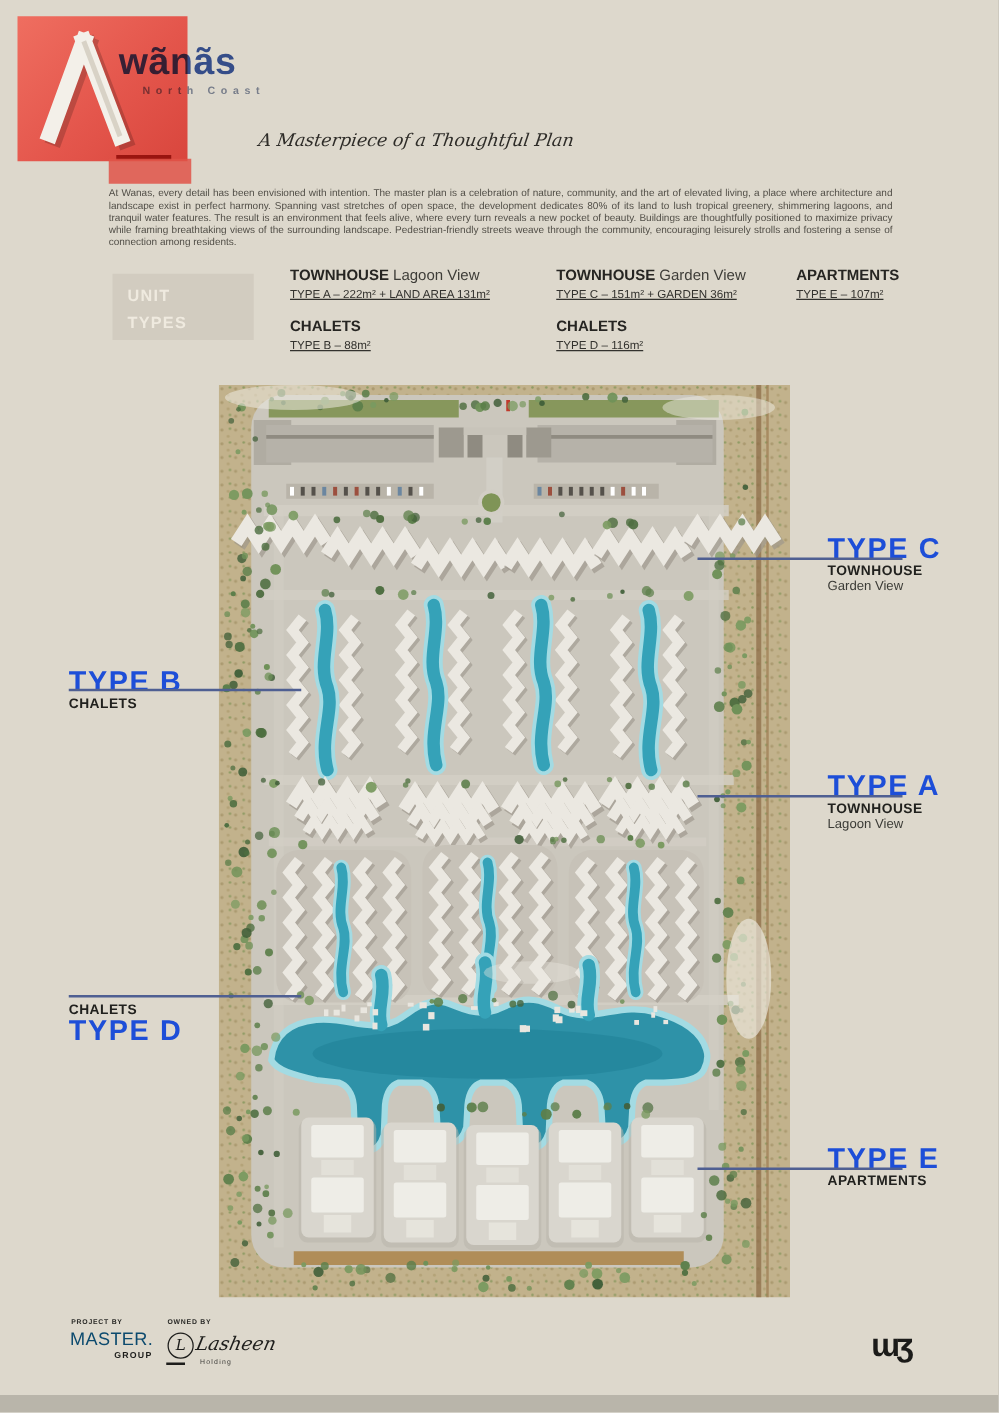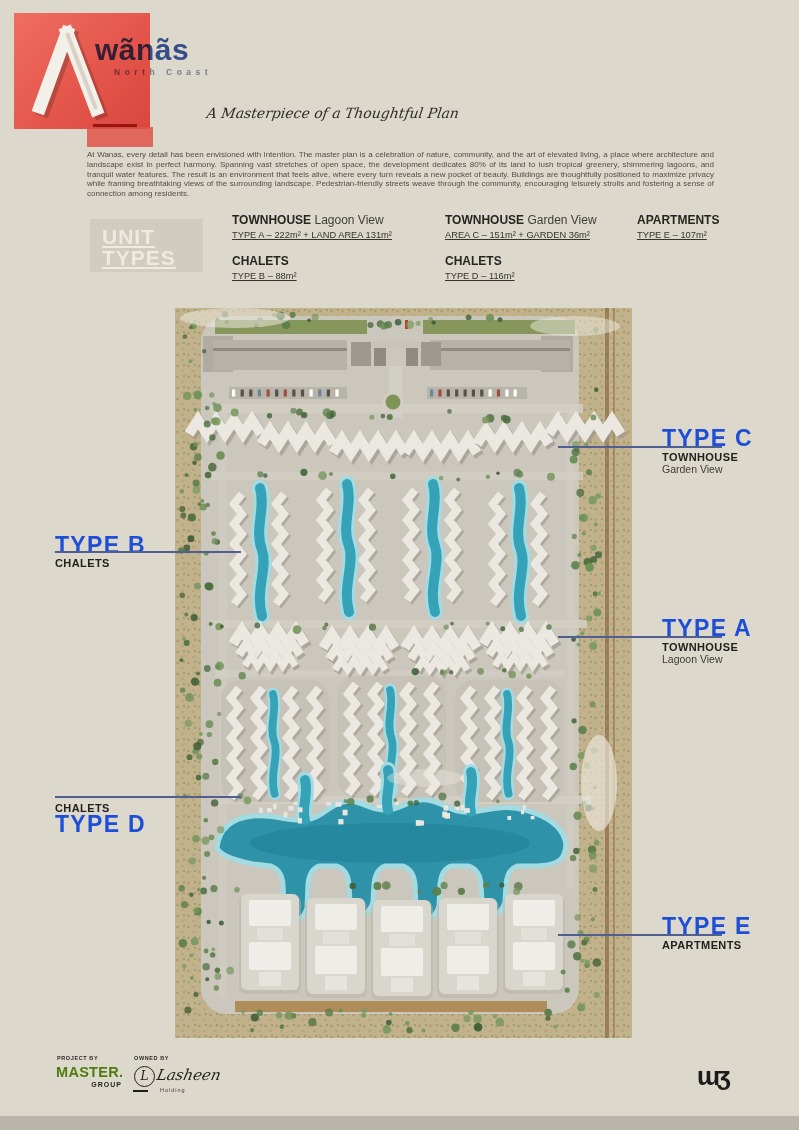--- a/index.html
+++ b/index.html
@@ -20,22 +20,22 @@
   .title-underline{left:93px;top:124px;width:44px;height:4px;background:#b2443c;
     mix-blend-mode:multiply;}
   .subtitle{left:207px;top:105px;font-size:14px;color:#2e2c28;
     font-family:"DejaVu Serif",serif;font-style:italic;transform:skewX(-8deg);}
   .intro{left:87px;top:138px;width:627px;font-size:8px;line-height:9.8px;color:#514e47;
     text-align:justify;margin-top:12px;}
   .red-highlight{left:87px;top:127px;width:66px;height:20px;background:rgba(224,84,72,.85);}
 
   
   .unit-box{left:90px;top:219px;width:113px;height:53px;background:#d2ccc0;
-    color:rgba(240,235,224,.95);font-weight:700;font-size:21px;letter-spacing:1px;
-    line-height:21px;padding:7px 0 0 12px;box-sizing:border-box;text-decoration:underline;}
+    color:rgba(240,235,224,.95);font-weight:700;font-size:13px;letter-spacing:1px;
+    line-height:21px;padding:7px 0 0 12px;box-sizing:border-box;}
   .ucol{position:absolute;top:213px;}
   .uline1{font-size:12px;color:#3e3d38;}
   .uline1 b{color:#262522;font-weight:700;}
   .uline2{font-size:9.3px;color:#33322e;margin-top:3px;text-decoration:underline;}
   .ugroup{margin-bottom:14px;}
 
   
   .mtype{position:absolute;font-size:23px;font-weight:700;letter-spacing:1.3px;color:#1d4ed8;}
   .pline{position:absolute;height:2px;background:#4f5f92;}
   .mcat{position:absolute;font-size:11px;font-weight:700;letter-spacing:.4px;color:#21211e;}
@@ -46,21 +46,21 @@
   .map svg{display:block;width:457px;height:730px;}
   .zigW{stroke:#ebe8e1;stroke-width:10;fill:none;}
   .zigS{stroke:#9b958a;stroke-width:10;fill:none;opacity:.65;}
   .vzW{stroke:#ebe8e1;stroke-width:8;fill:none;}
   .vzS{stroke:#9b958a;stroke-width:8;fill:none;opacity:.6;}
   .lagH{stroke:#a3dbe3;stroke-width:16;fill:none;stroke-linecap:round;}
   .lagC{stroke:#35a2b8;stroke-width:10;fill:none;stroke-linecap:round;}
 
   
   .flabel{font-size:5.5px;font-weight:700;letter-spacing:.6px;color:#2b2b28;}
-  .master{left:56px;top:1064px;font-size:14.5px;font-weight:700;color:#4d7c0f;letter-spacing:.3px;}
+  .master{left:56px;top:1064px;font-size:14.5px;font-weight:400;color:#0c4a6e;letter-spacing:.3px;}
   .mgroup{left:56px;top:1081px;width:66px;text-align:right;font-size:7px;font-weight:700;
     color:#1d1d1b;letter-spacing:1px;}
   .lash-circle{left:134px;top:1066px;width:19px;height:19px;border:1.6px solid #1d1d1b;
     border-radius:50%;font-family:"DejaVu Serif",serif;font-style:italic;font-size:12px;
     color:#1d1d1b;text-align:center;line-height:18px;}
   .lash-name{left:157px;top:1066px;font-family:"DejaVu Serif",serif;font-style:italic;
     font-size:15px;color:#1d1d1b;transform:skewX(-12deg);}
   .lash-sub{left:160px;top:1087px;font-size:5.5px;letter-spacing:1px;color:#3a3a36;}
   .lash-bar{left:133px;top:1090px;width:15px;height:2px;background:#1d1d1b;}
   .monogram{left:697px;top:1061px;font-size:26px;font-weight:800;color:#1b1b19;letter-spacing:-3px;}
@@ -98,21 +98,21 @@
     </div>
     <div class="ugroup">
       <div class="uline1"><b>CHALETS</b></div>
       <div class="uline2">TYPE B – 88m²</div>
     </div>
   </div>
 
   <div class="ucol" style="left:445px">
     <div class="ugroup">
       <div class="uline1"><b>TOWNHOUSE</b> <span>Garden View</span></div>
-      <div class="uline2">AREA C – 151m² + GARDEN 36m²</div>
+      <div class="uline2">TYPE C – 151m² + GARDEN 36m²</div>
     </div>
     <div class="ugroup">
       <div class="uline1"><b>CHALETS</b></div>
       <div class="uline2">TYPE D – 116m²</div>
     </div>
   </div>
 
   <div class="ucol" style="left:637px">
     <div class="ugroup">
       <div class="uline1"><b>APARTMENTS</b></div>

